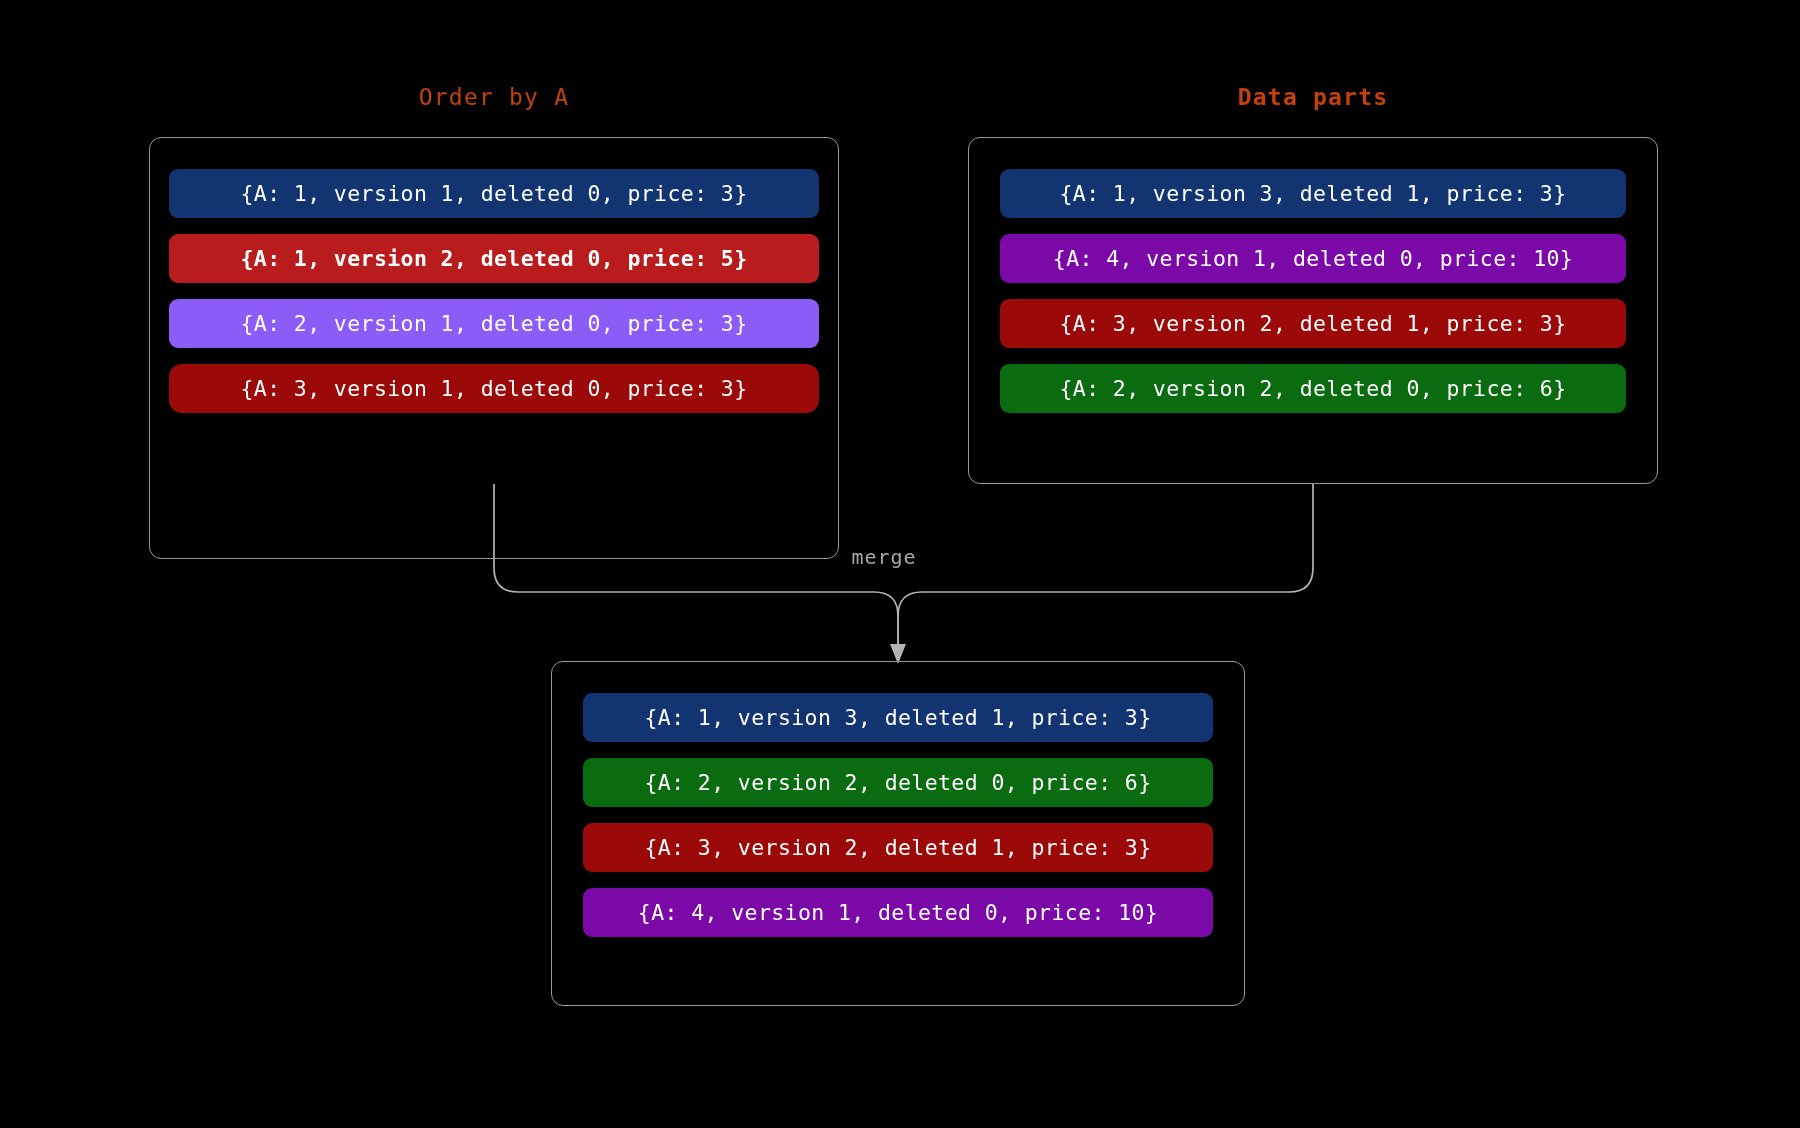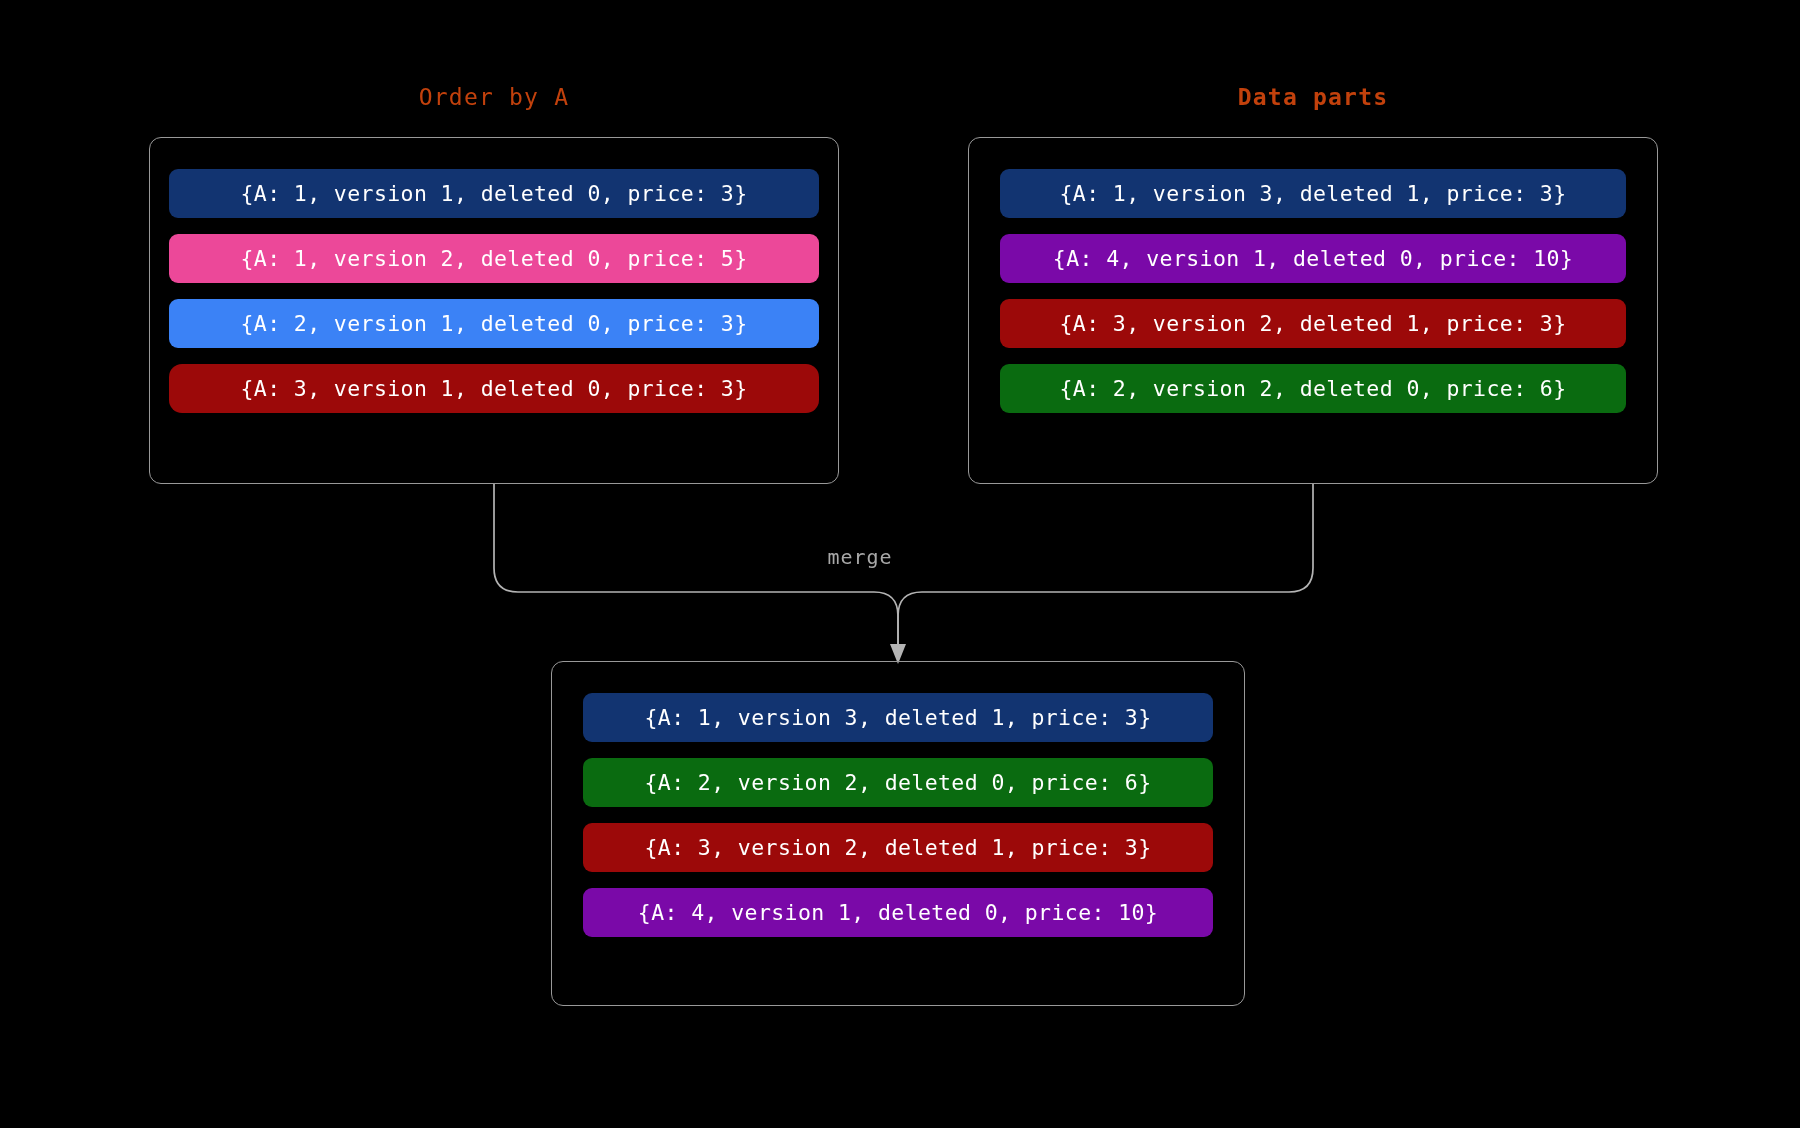--- a/index.html
+++ b/index.html
@@ -116,29 +116,29 @@
 
   <svg id="connectors" viewBox="0 0 1800 1128" xmlns="http://www.w3.org/2000/svg">
 
     <path class="edge-path" d="M 494,484 L 494,568 Q 494,592 518,592 L 874,592 Q 898,592 898,616 L 898,650"></path>
 
     <path class="edge-path" d="M 1313,484 L 1313,568 Q 1313,592 1289,592 L 922,592 Q 898,592 898,616 L 898,650"></path>
 
     <path class="edge-head" d="M 898,664 L 890,644 L 906,644 Z"></path>
   </svg>
 
-  <div class="edge-label" style="left:860px; top:557px;">merge</div>
+  <div class="edge-label" style="left:884px; top:557px;">merge</div>
 
   <div class="panel-title" style="left:494px; top:84px;">Order by A</div>
 
-  <div class="panel panel-top" style="left:149px; top:137px; width:690px; height:347px; padding:31px 19px;">
+  <div class="panel panel-top" style="left:149px; top:137px; width:690px; height:422px; padding:31px 19px;">
     <div class="panel-inner">
       <div class="record" style="background:#123471;">{A: 1, version 1, deleted 0, price: 3}</div>
-      <div class="record" style="background:#ec4899;">{A: 1, version 2, deleted 0, price: 5}</div>
-      <div class="record" style="background:#3b82f6;">{A: 2, version 1, deleted 0, price: 3}</div>
+      <div class="record" style="background:#b91c1c;font-weight:bold;">{A: 1, version 2, deleted 0, price: 5}</div>
+      <div class="record" style="background:#8b5cf6;">{A: 2, version 1, deleted 0, price: 3}</div>
       <div class="record" style="background:#9c0909;border-radius:13px;">{A: 3, version 1, deleted 0, price: 3}</div>
     </div>
   </div>
 
   <div class="panel-title" style="left:1313px; top:84px;font-weight:bold;">Data parts</div>
 
   <div class="panel panel-top" style="left:968px; top:137px; width:690px; height:347px; padding:31px 31px;">
     <div class="panel-inner">
       <div class="record" style="background:#123471;">{A: 1, version 3, deleted 1, price: 3}</div>
       <div class="record" style="background:#7a09a8;">{A: 4, version 1, deleted 0, price: 10}</div>

